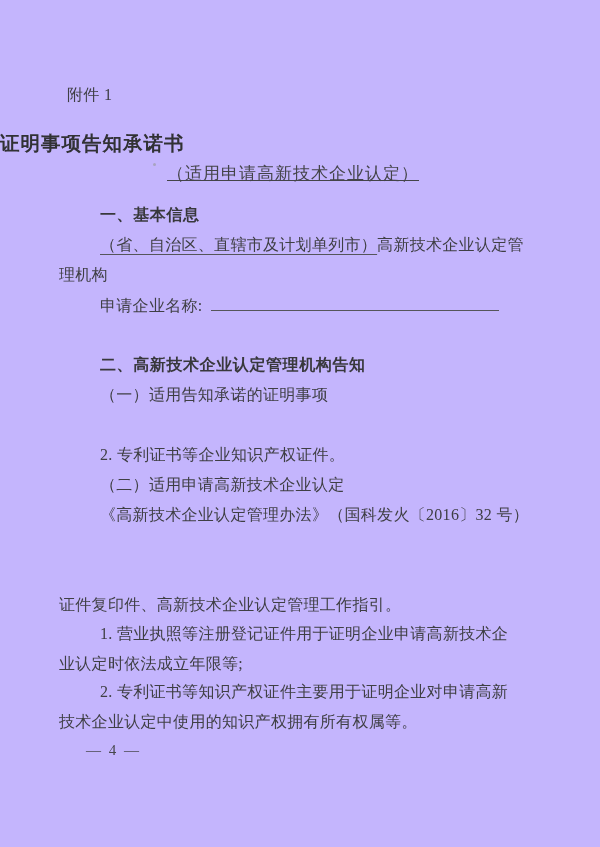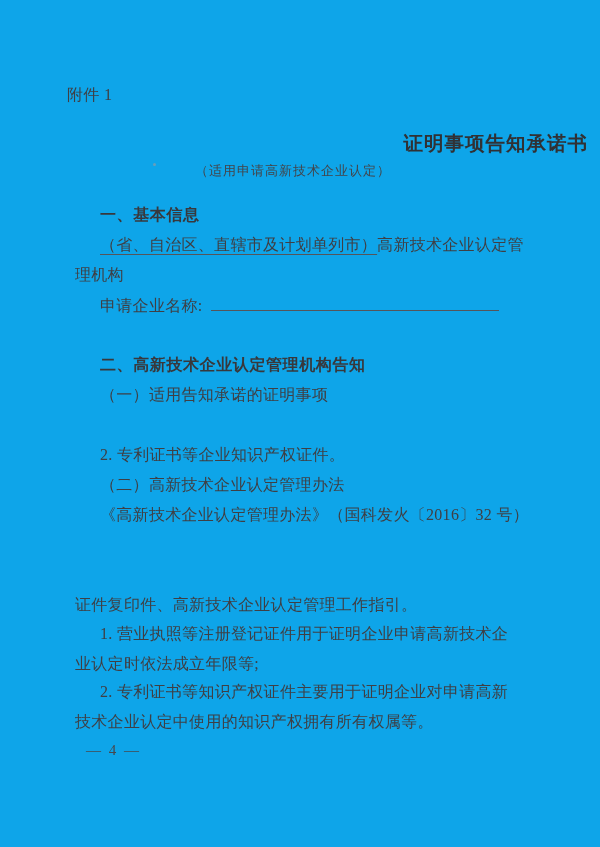--- a/index.html
+++ b/index.html
@@ -4,53 +4,54 @@
 <style>
   html, body { margin: 0; padding: 0; }
   body {
     width: 600px; height: 847px;
     background: #fcfcfd;
     font-family: "Liberation Serif", serif;
   }
   #page {
     position: relative;
     width: 600px; height: 847px;
-    background: #0ea5e9;
+    background: #c4b5fd;
     overflow: hidden;
     color: #3f3f44;
   }
   .t {
     position: absolute;
     white-space: nowrap;
     font-size: 16px;
     letter-spacing: 0.3px;
     color: #3f3f44;
     line-height: 1.3;
   }
   .ind { left: 100px; }
-  .flush { left: 75px; text-align: center; }
+  .flush { left: 59px; text-align: center; }
   .bold {
     font-weight: bold;
     color: #38383c;
     letter-spacing: 0.6px;
   }
   .attachment { left: 67px; top: 85px; font-size: 16px; }
   .title {
     left: 0; top: 131px; width: 588px;
-    text-align: right;
+    text-align: left;
     font-size: 19.5px; font-weight: bold;
     letter-spacing: 1px;
     color: #313134;
   }
   .subtitle {
     left: 0; top: 163px; width: 586px;
     text-align: center;
-    font-size: 13px;
+    font-size: 17px;
     letter-spacing: 1px;
     color: #444449;
+    text-decoration: underline;
   }
   .u {
     text-decoration: underline;
     text-underline-offset: 4px;
     text-decoration-thickness: 1px;
     text-decoration-color: #55555a;
     margin-top: 22px;
   }
   .blank {
     display: inline-block;
@@ -88,21 +89,21 @@
   <div class="t flush" style="top:265px">理机构</div>
 
   <div class="t ind" style="top:295px"><span>申请企业名称:</span><span class="blank blank-company"></span></div>
 
 
   <div class="t ind" style="top:385px">（一）适用告知承诺的证明事项</div>
 
   <div class="t ind bold" style="top:355px">二、高新技术企业认定管理机构告知</div>
   <div class="t ind" style="top:445px">2. 专利证书等企业知识产权证件。</div>
 
-  <div class="t ind" style="top:475px">（二）高新技术企业认定管理办法</div>
+  <div class="t ind" style="top:475px">（二）适用申请高新技术企业认定</div>
 
   <div class="t ind" style="top:505px">《高新技术企业认定管理办法》（国科发火〔2016〕32 号）</div>
   <div class="t flush" style="top:595px">证件复印件、高新技术企业认定管理工作指引。</div>
 
   <div class="t ind" style="top:624px">1. 营业执照等注册登记证件用于证明企业申请高新技术企</div>
   <div class="t flush" style="top:654px">业认定时依法成立年限等;</div>
 
   <div class="t ind" style="top:682px">2. 专利证书等知识产权证件主要用于证明企业对申请高新</div>
   <div class="t flush" style="top:712px">技术企业认定中使用的知识产权拥有所有权属等。</div>
 

